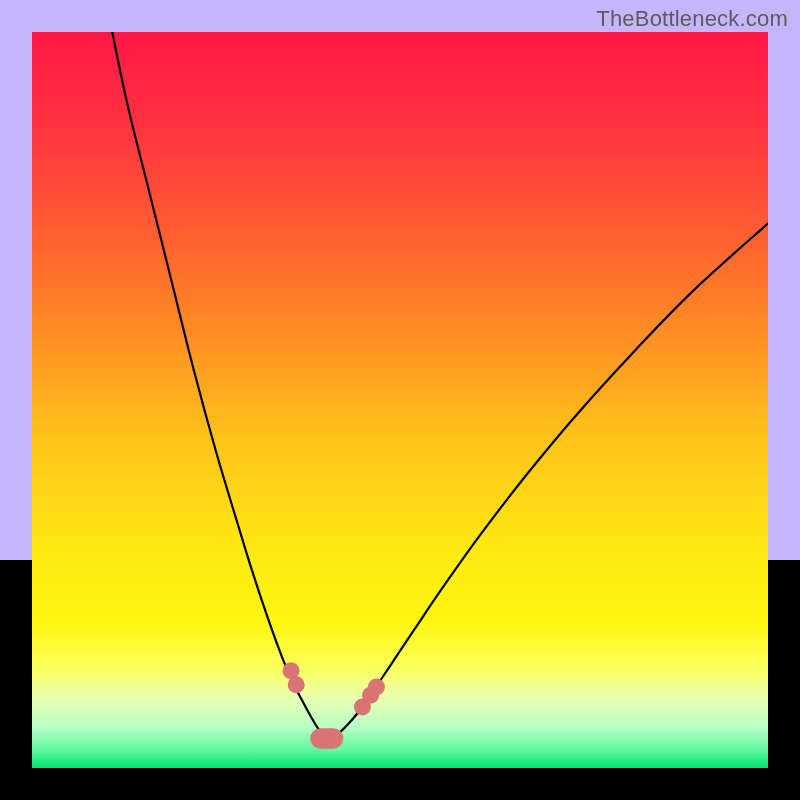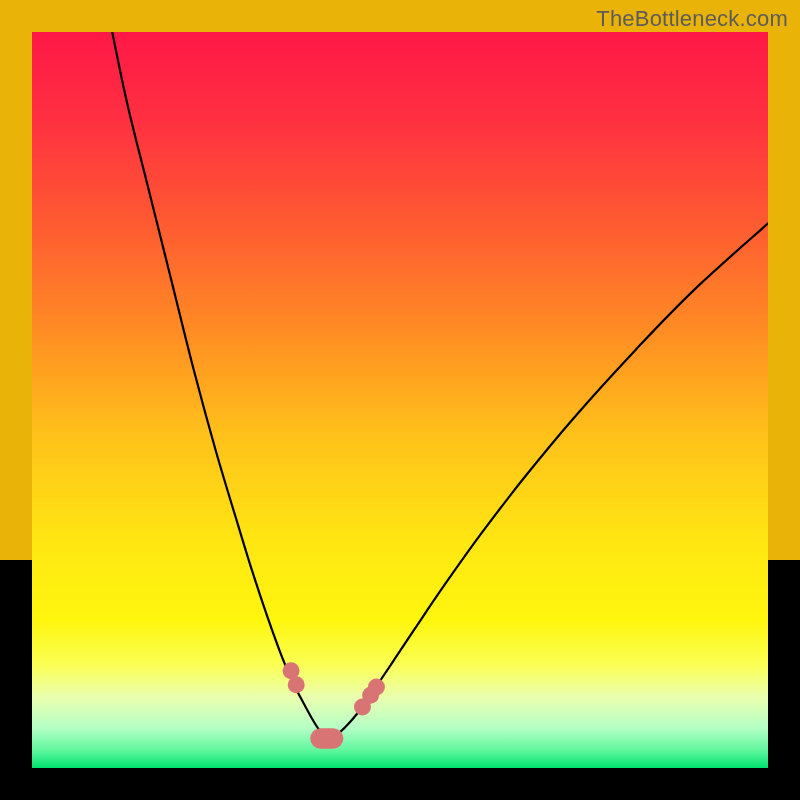--- a/index.html
+++ b/index.html
@@ -10,21 +10,21 @@
     overflow: hidden;
     background: #000;
     font-family: Arial, Helvetica, sans-serif;
   }
   .frame {
     position: absolute;
     top: 0;
     left: 0;
     width: 800px;
     height: 560px;
-    background: #eab308;
+    background: #c4b5fd;
   }
   .plot {
     position: absolute;
     top: 32px;
     left: 32px;
     width: 736px;
     height: 736px;
     overflow: hidden;
   }
   .watermark {

